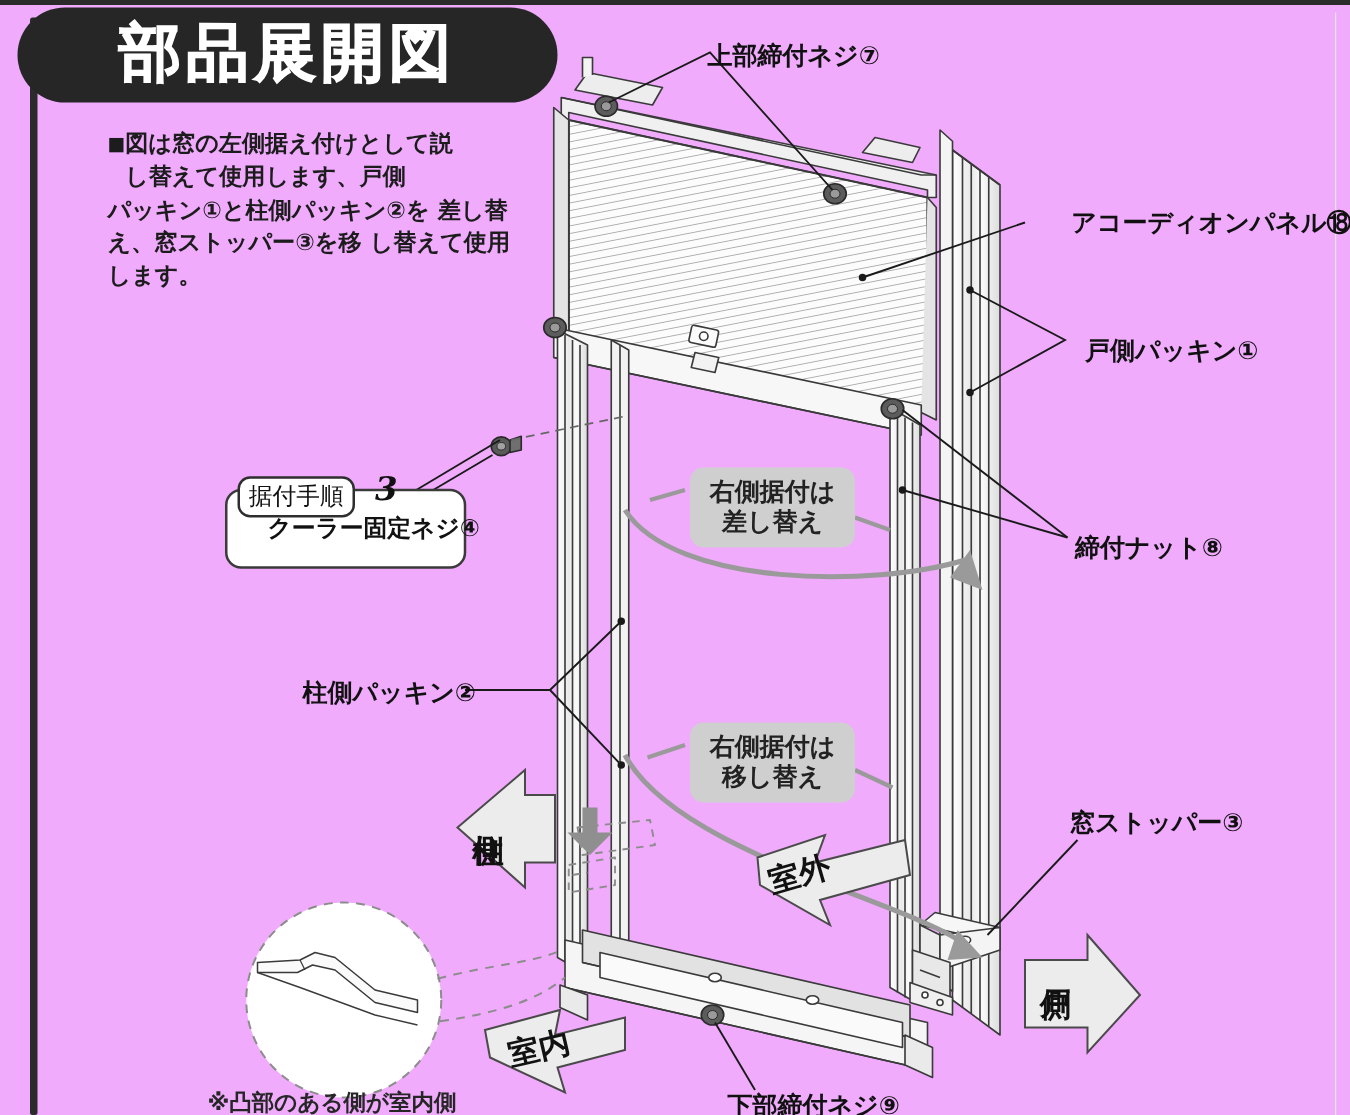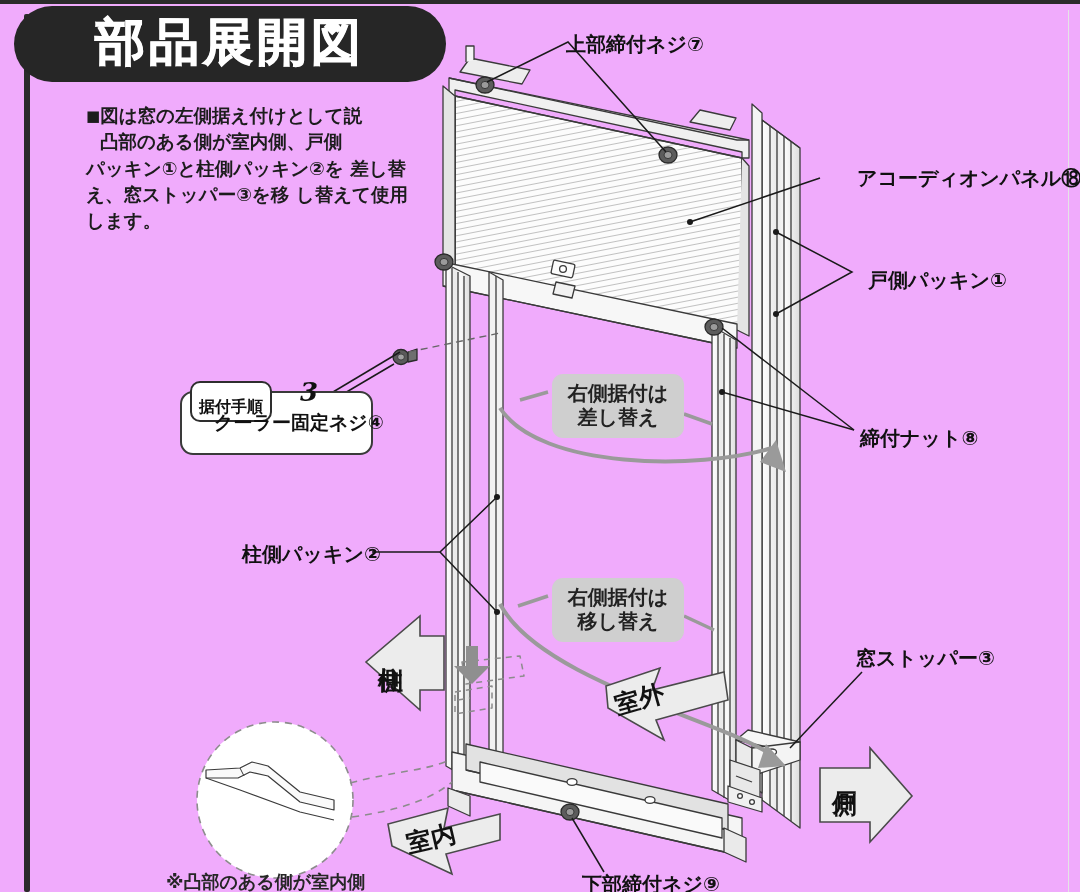--- a/index.html
+++ b/index.html
@@ -76,22 +76,22 @@
     width: 193px; height: 64px;
     border: 2.2px solid #3a3a3a;
     border-radius: 13px;
     background: #ffffff;
   }
   .callout-badge {
     position: absolute; left: 190px; top: 381px;
     background: #ffffff;
     border: 2px solid #2e2e2e;
     border-radius: 10px;
-    padding: 14px 7px 2px 7px;
-    font-size: 16px; font-weight: 700; color: #111;
+    padding: 1px 7px 2px 7px;
+    font-size: 19px; font-weight: 400; color: #111;
     letter-spacing: 0px;
     white-space: nowrap;
   }
   .callout-num {
     position: absolute; left: 300px; top: 377px;
     font-size: 26px; font-weight: 800; font-style: italic; color: #111;
     font-family: "DejaVu Serif", "Liberation Serif", serif;
   }
   .callout-text {
     position: absolute; left: 196px; top: 410px;
@@ -141,21 +141,21 @@
   <div class="border-top"></div>
   <div class="border-left"></div>
   <div class="border-right-faint"></div>
 
   <div class="title-banner">
     <span class="title-text">部品展開図</span>
   </div>
 
   <div class="intro">
     <span class="sq">■</span><span>図は窓の左側据え付けとして説</span>
-    <span class="l3"><span>凸部のある側が室内側、</span><span class="b">戸側</span></span>
+    <span class="l3"><span>し替えて使用します、</span><span class="b">戸側</span></span>
     <span class="b">パッキン①</span><span>と</span><span class="b">柱側パッキン②</span><span>を</span>
     <span>差し替え、</span><span class="b">窓ストッパー③</span><span>を移</span>
     <span>し替えて使用します。</span>
   </div>
 
   <svg class="overlay" viewBox="0 0 1080 892">
     <defs>
       <pattern id="slats" width="6" height="6" patternUnits="userSpaceOnUse" patternTransform="rotate(-11)">
         <rect width="6" height="6" fill="#fcfcfc"></rect>
         <line x1="0" y1="0" x2="6" y2="0" stroke="#7b7b7b" stroke-width="0.9"></line>

